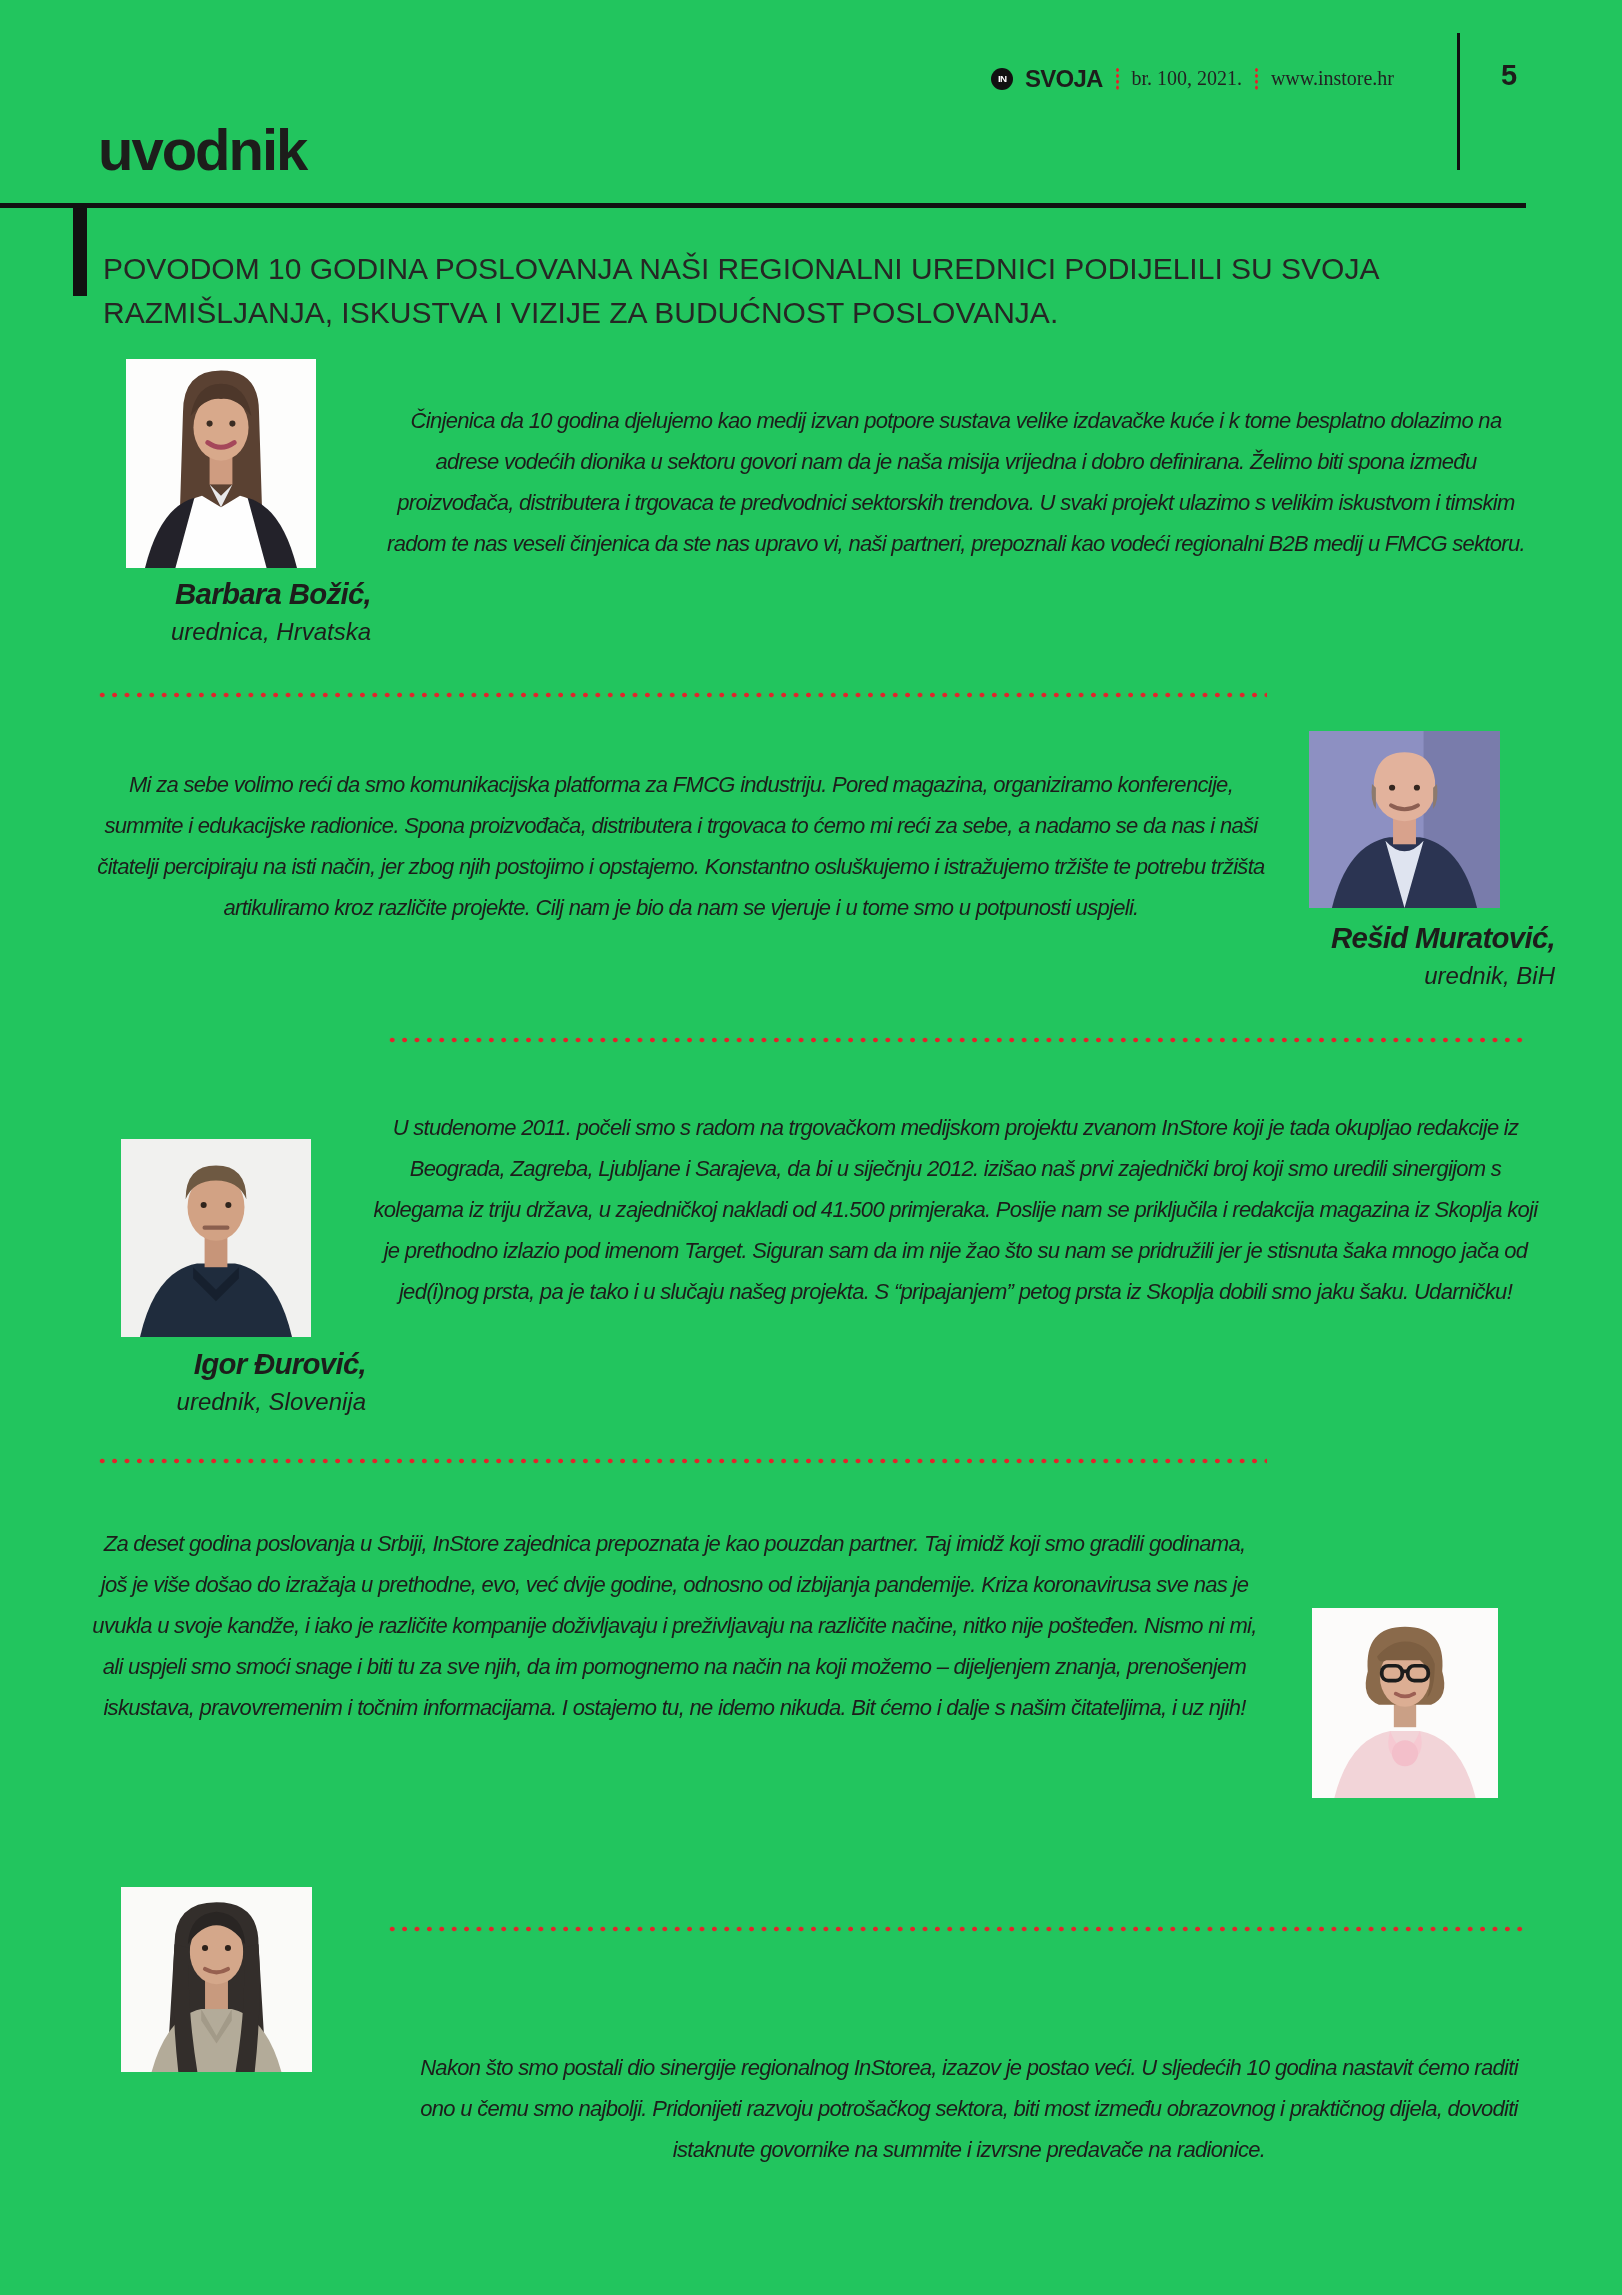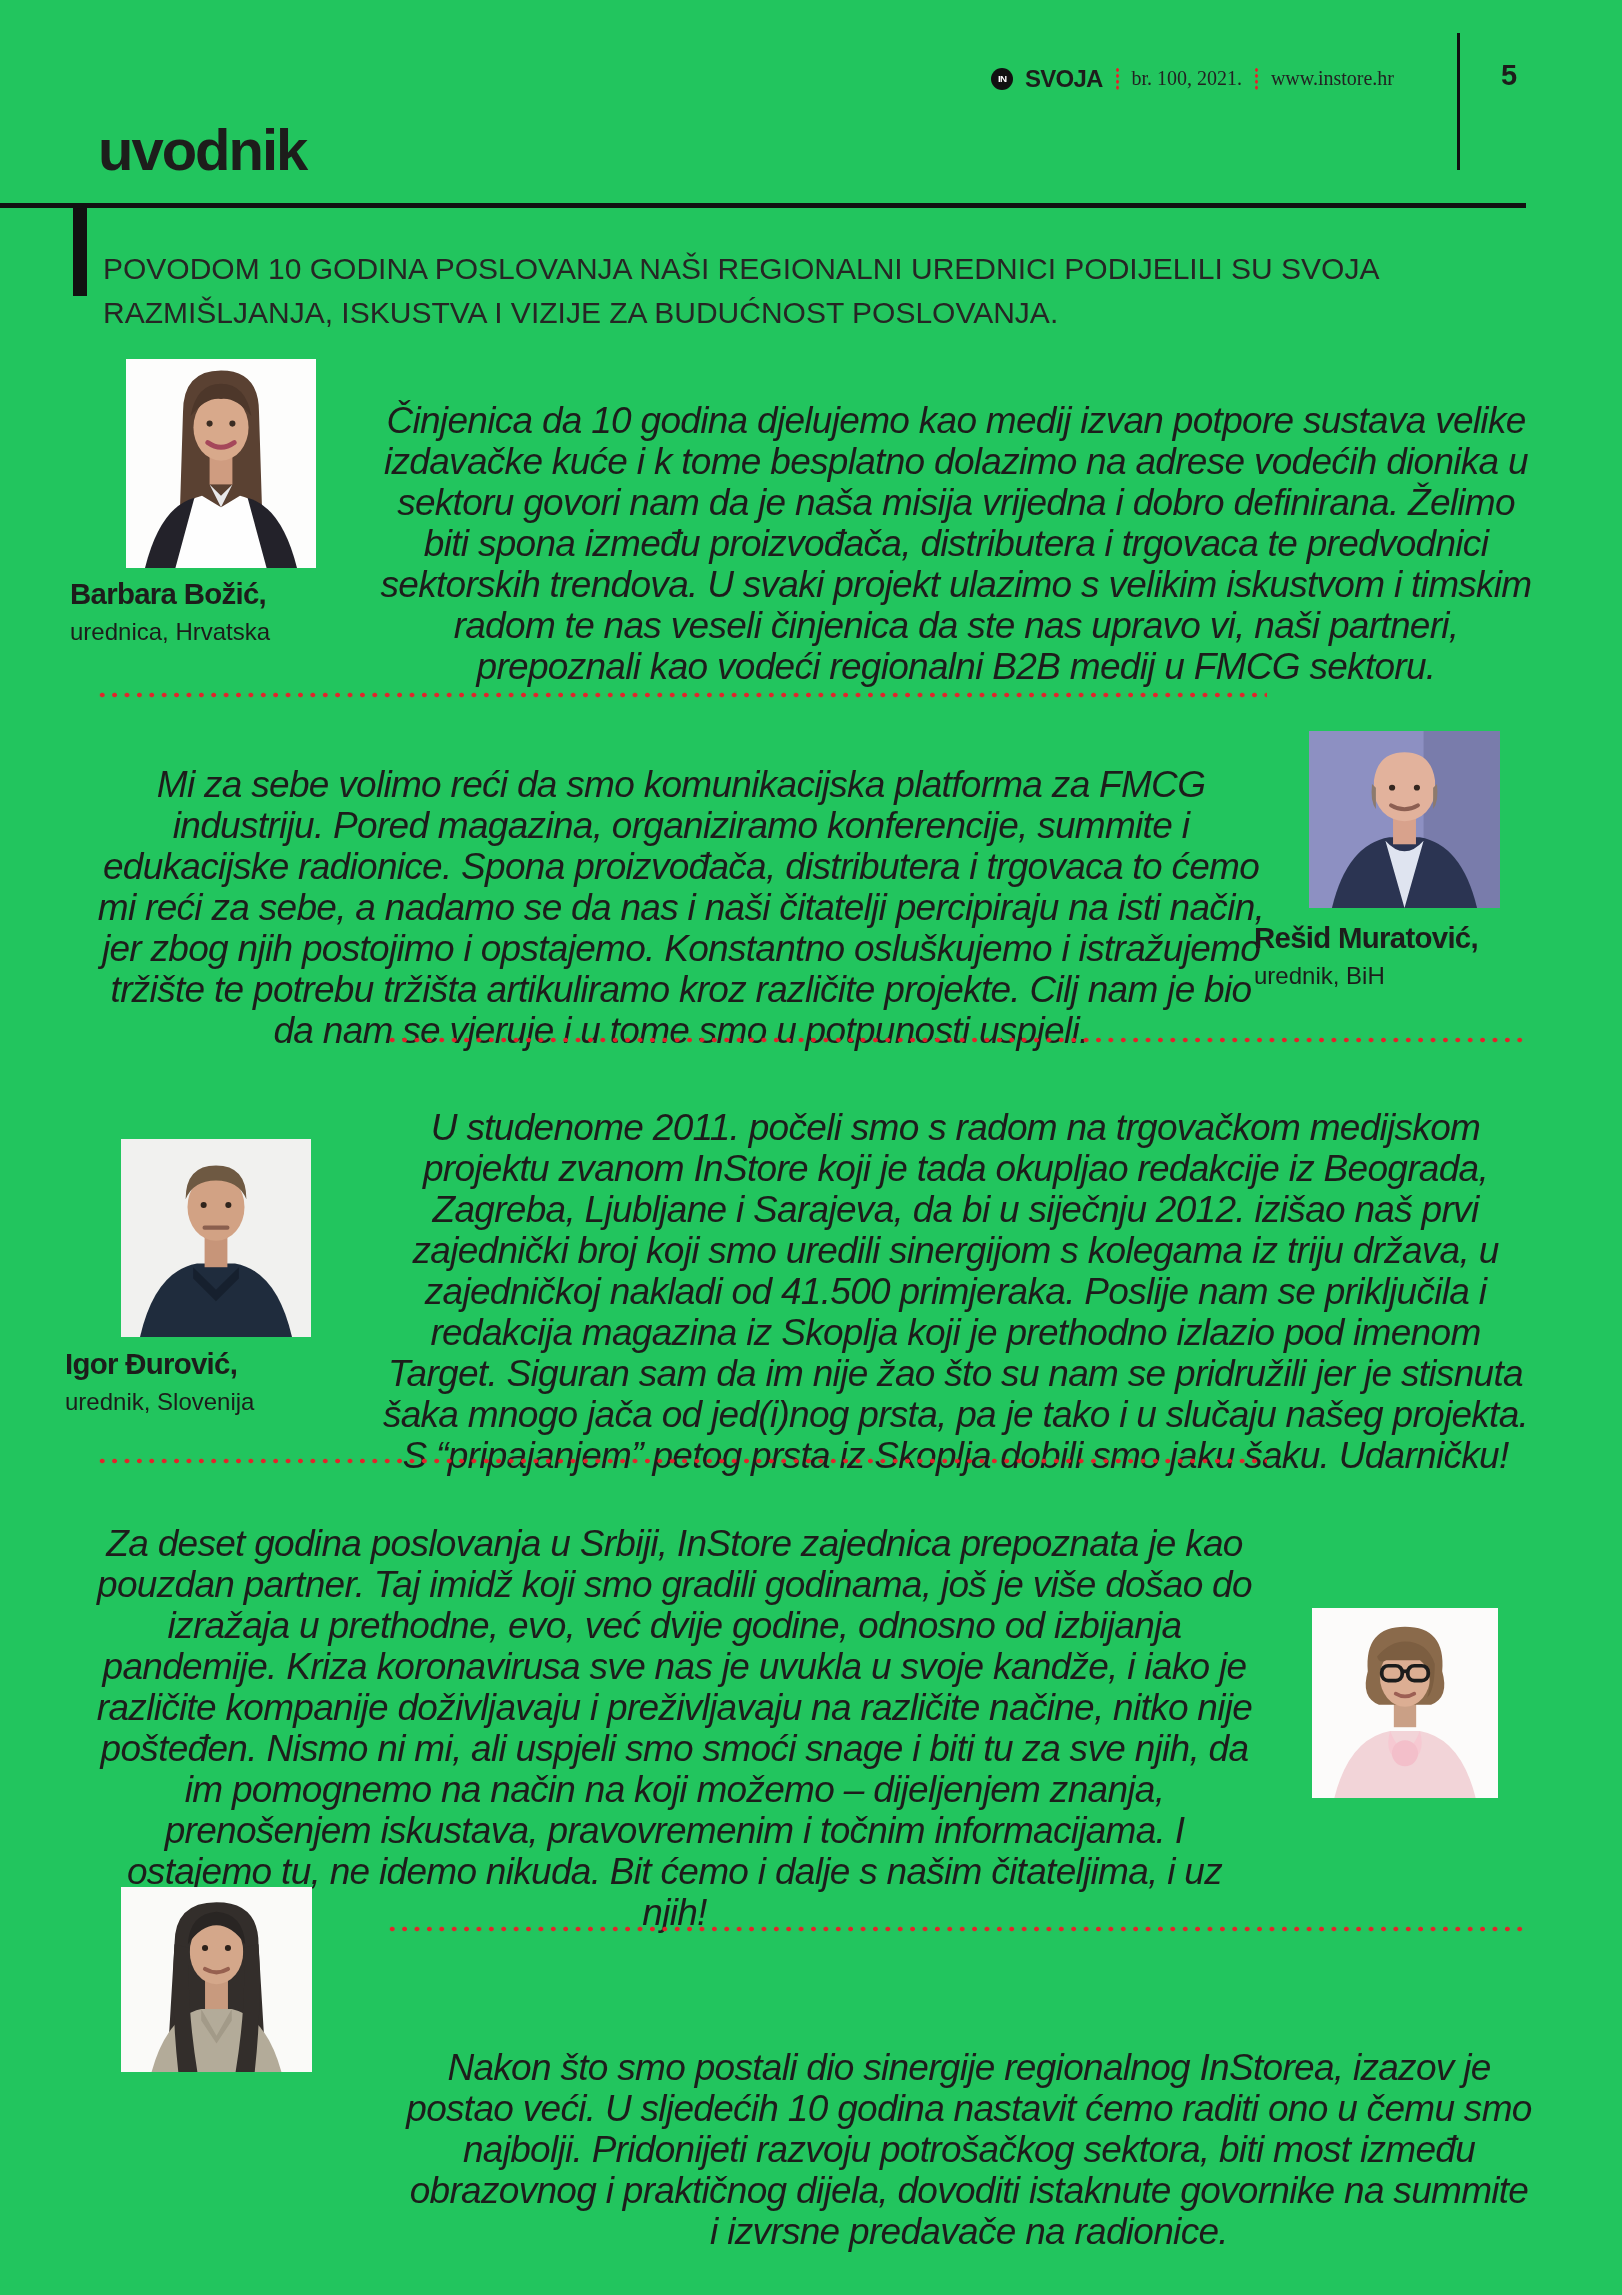--- a/index.html
+++ b/index.html
@@ -19,42 +19,42 @@
   .section-title{position:absolute;left:98px;top:116px;font-size:58px;font-weight:800;letter-spacing:-2px;}
   .top-rule{position:absolute;left:0;top:203px;width:1526px;height:4.6px;background:#111;}
   .intro-bar{position:absolute;left:73px;top:203px;width:14.4px;height:93px;background:#111;}
   .intro{
     position:absolute;left:103px;top:247px;width:1420px;
     font-size:30px;line-height:44px;color:#262624;letter-spacing:0px;
   }
   
   .quote{
     position:absolute;text-align:center;font-style:italic;
-    font-size:37px;line-height:41px;letter-spacing:-0.7px;color:#1d1d1b;
+    font-size:22px;line-height:41px;letter-spacing:-0.7px;color:#1d1d1b;
   }
   .q1{left:380px;top:400px;width:1152px;}
   .q2{left:92px;top:764px;width:1178px;}
   .q3{left:373px;top:1107px;width:1165px;}
   .q4{left:92px;top:1523px;width:1165px;}
   .q5{left:406px;top:2047px;width:1126px;}
   
   .sep{position:absolute;height:5.9px;background-image:radial-gradient(circle,#e2242b 2.2px,rgba(0,0,0,0) 2.6px);background-size:12.4px 5.9px;background-repeat:repeat-x;}
   .sep1{left:96px;top:692px;width:1171px;}
   .sep2{left:386px;top:1037px;width:1139px;}
   .sep3{left:96px;top:1458px;width:1171px;}
   .sep4{left:386px;top:1926px;width:1139px;}
   
   .photo{position:absolute;overflow:hidden;background:#f4f4f2;}
   .photo svg{display:block;width:100%;height:100%;}
   .p1{left:126px;top:359px;width:190px;height:209px;}
   .p2{left:1309px;top:731px;width:191px;height:177px;}
   .p3{left:121px;top:1139px;width:190px;height:198px;}
   .p4{left:1312px;top:1608px;width:186px;height:190px;}
   .p5{left:121px;top:1887px;width:191px;height:185px;}
-  .caption{position:absolute;width:301px;text-align:left;}
+  .caption{position:absolute;width:301px;text-align:right;font-style:italic;}
   .c1{left:70px;top:577px;}
   .c2{left:1254px;top:921px;}
   .c3{left:65px;top:1347px;}
   .c4{left:1254px;top:1811px;}
   .c5{left:66px;top:2094px;}
   .caption .name{font-size:29.4px;font-weight:800;letter-spacing:-0.7px;}
   .caption .role{font-size:24px;margin-top:5.2px;white-space:pre-line;line-height:31px;}
 </style>
 </head>
 <body>

